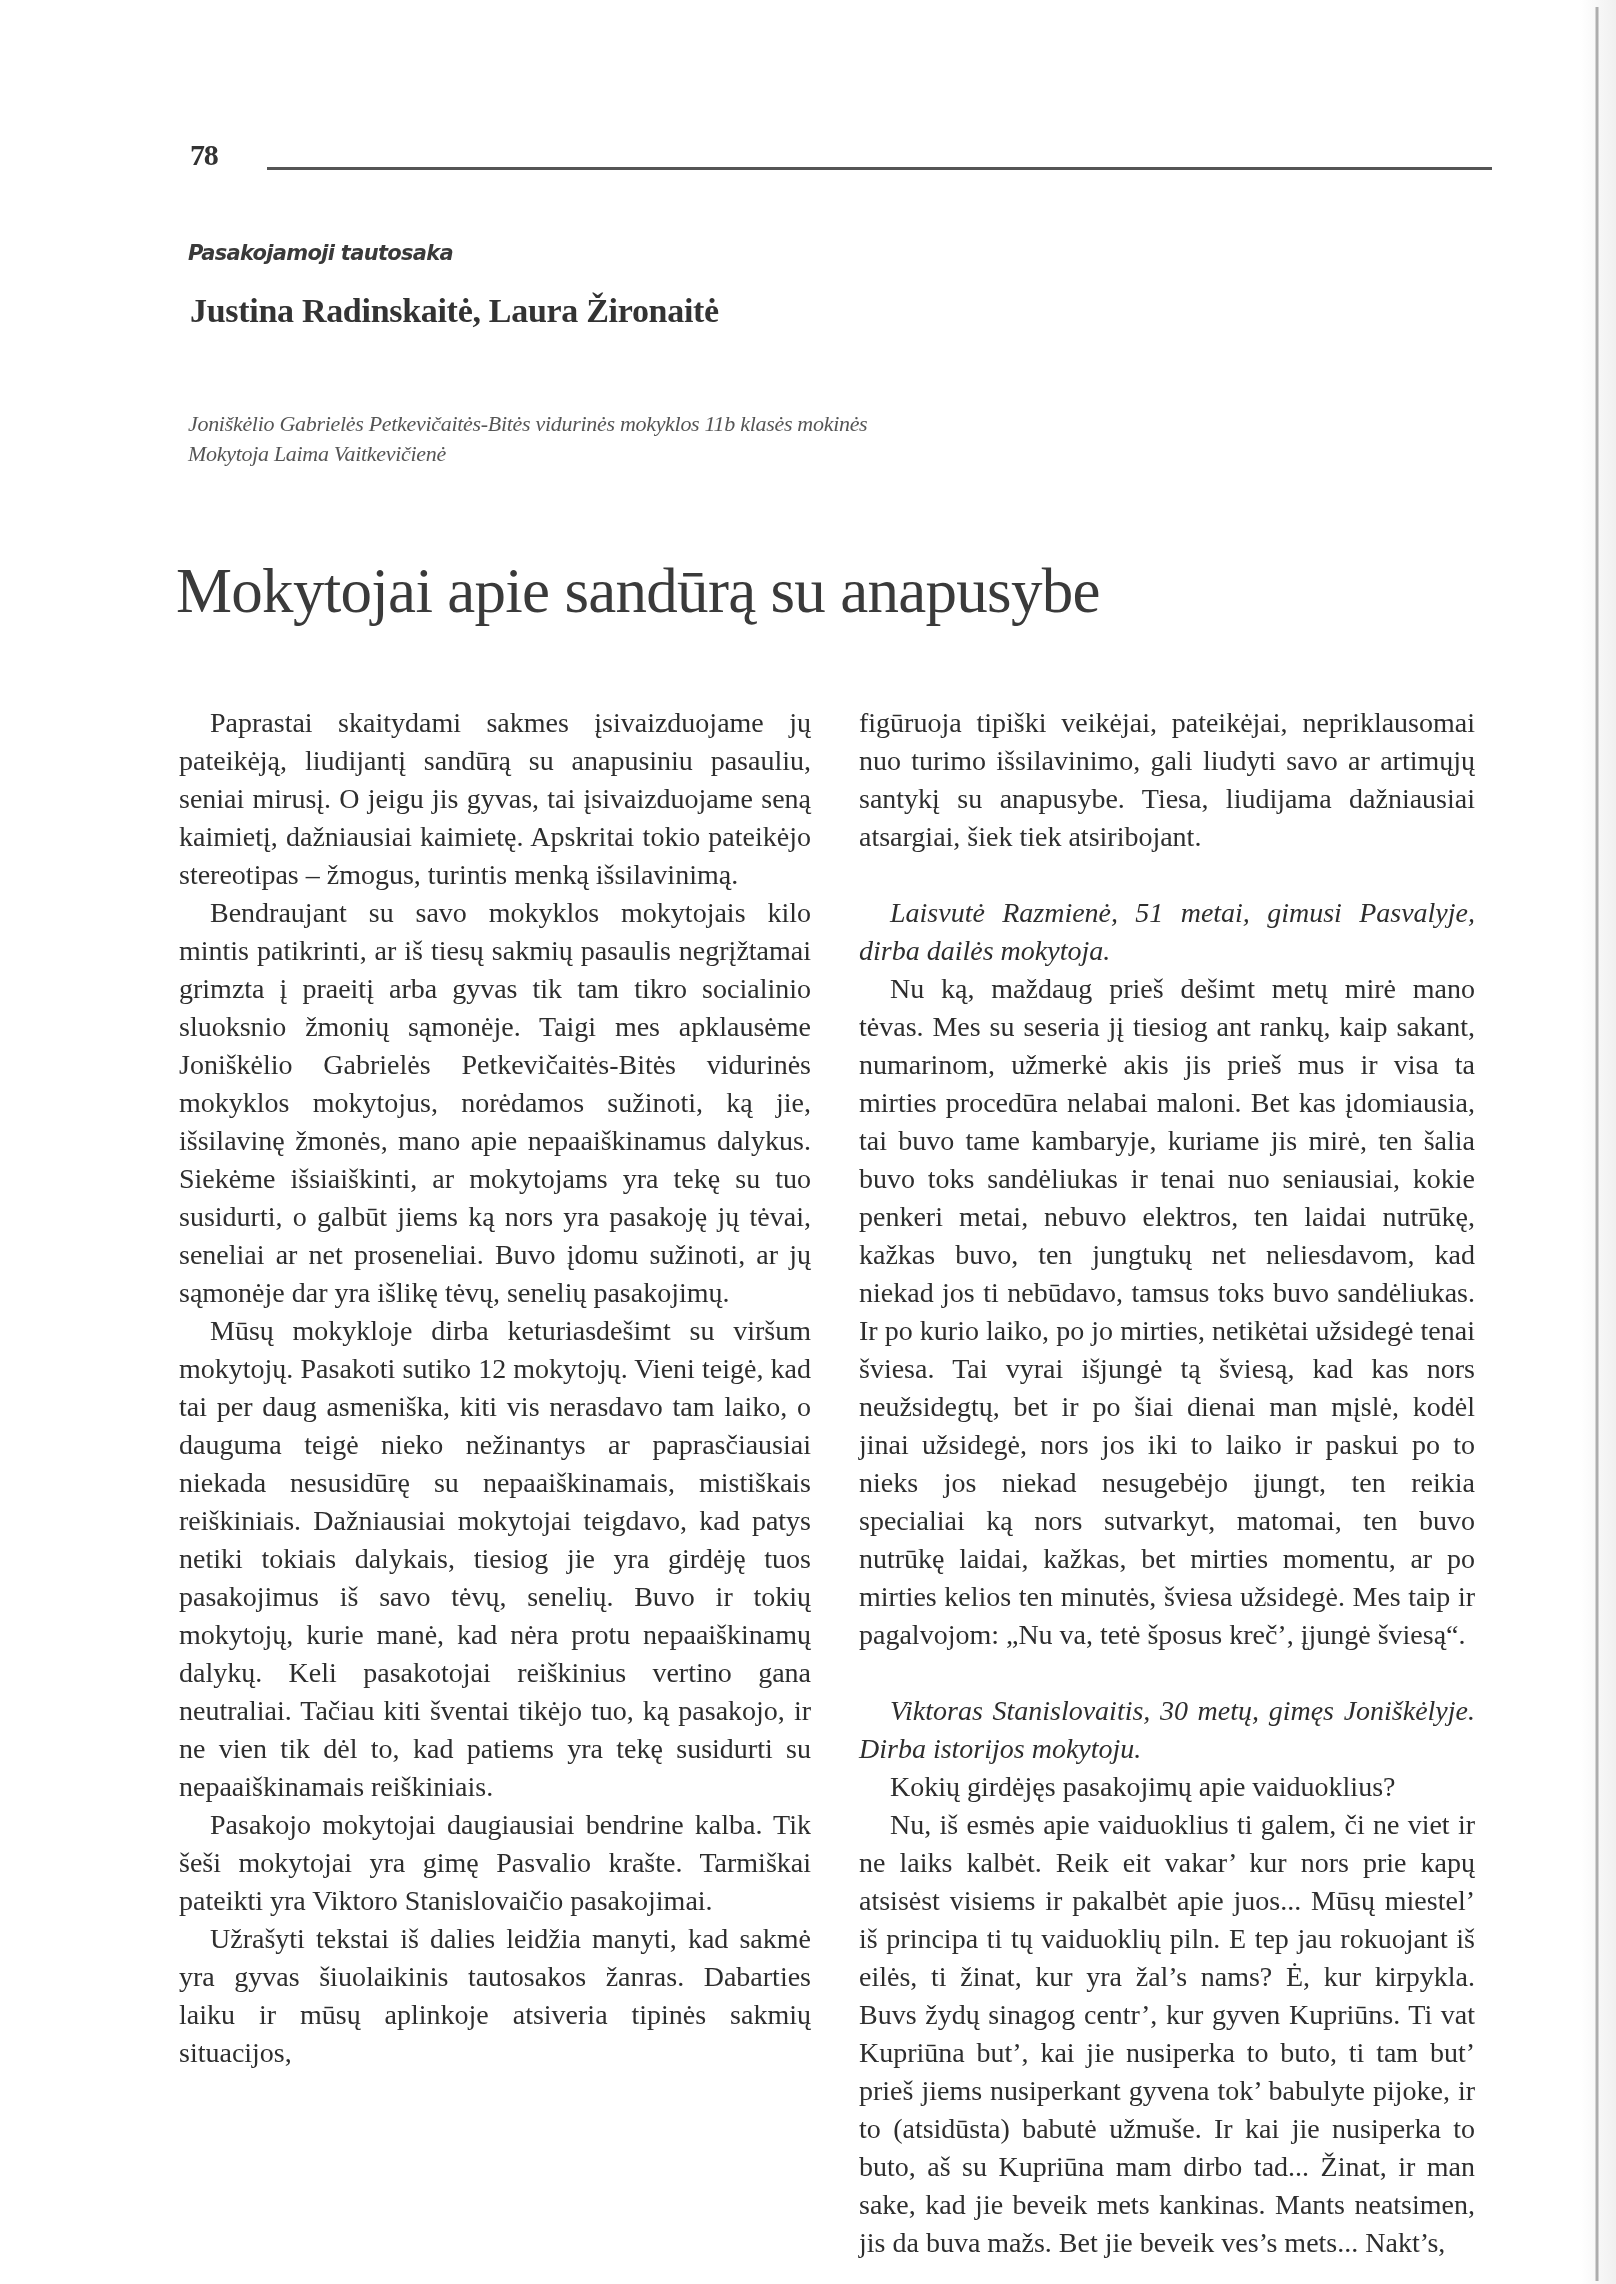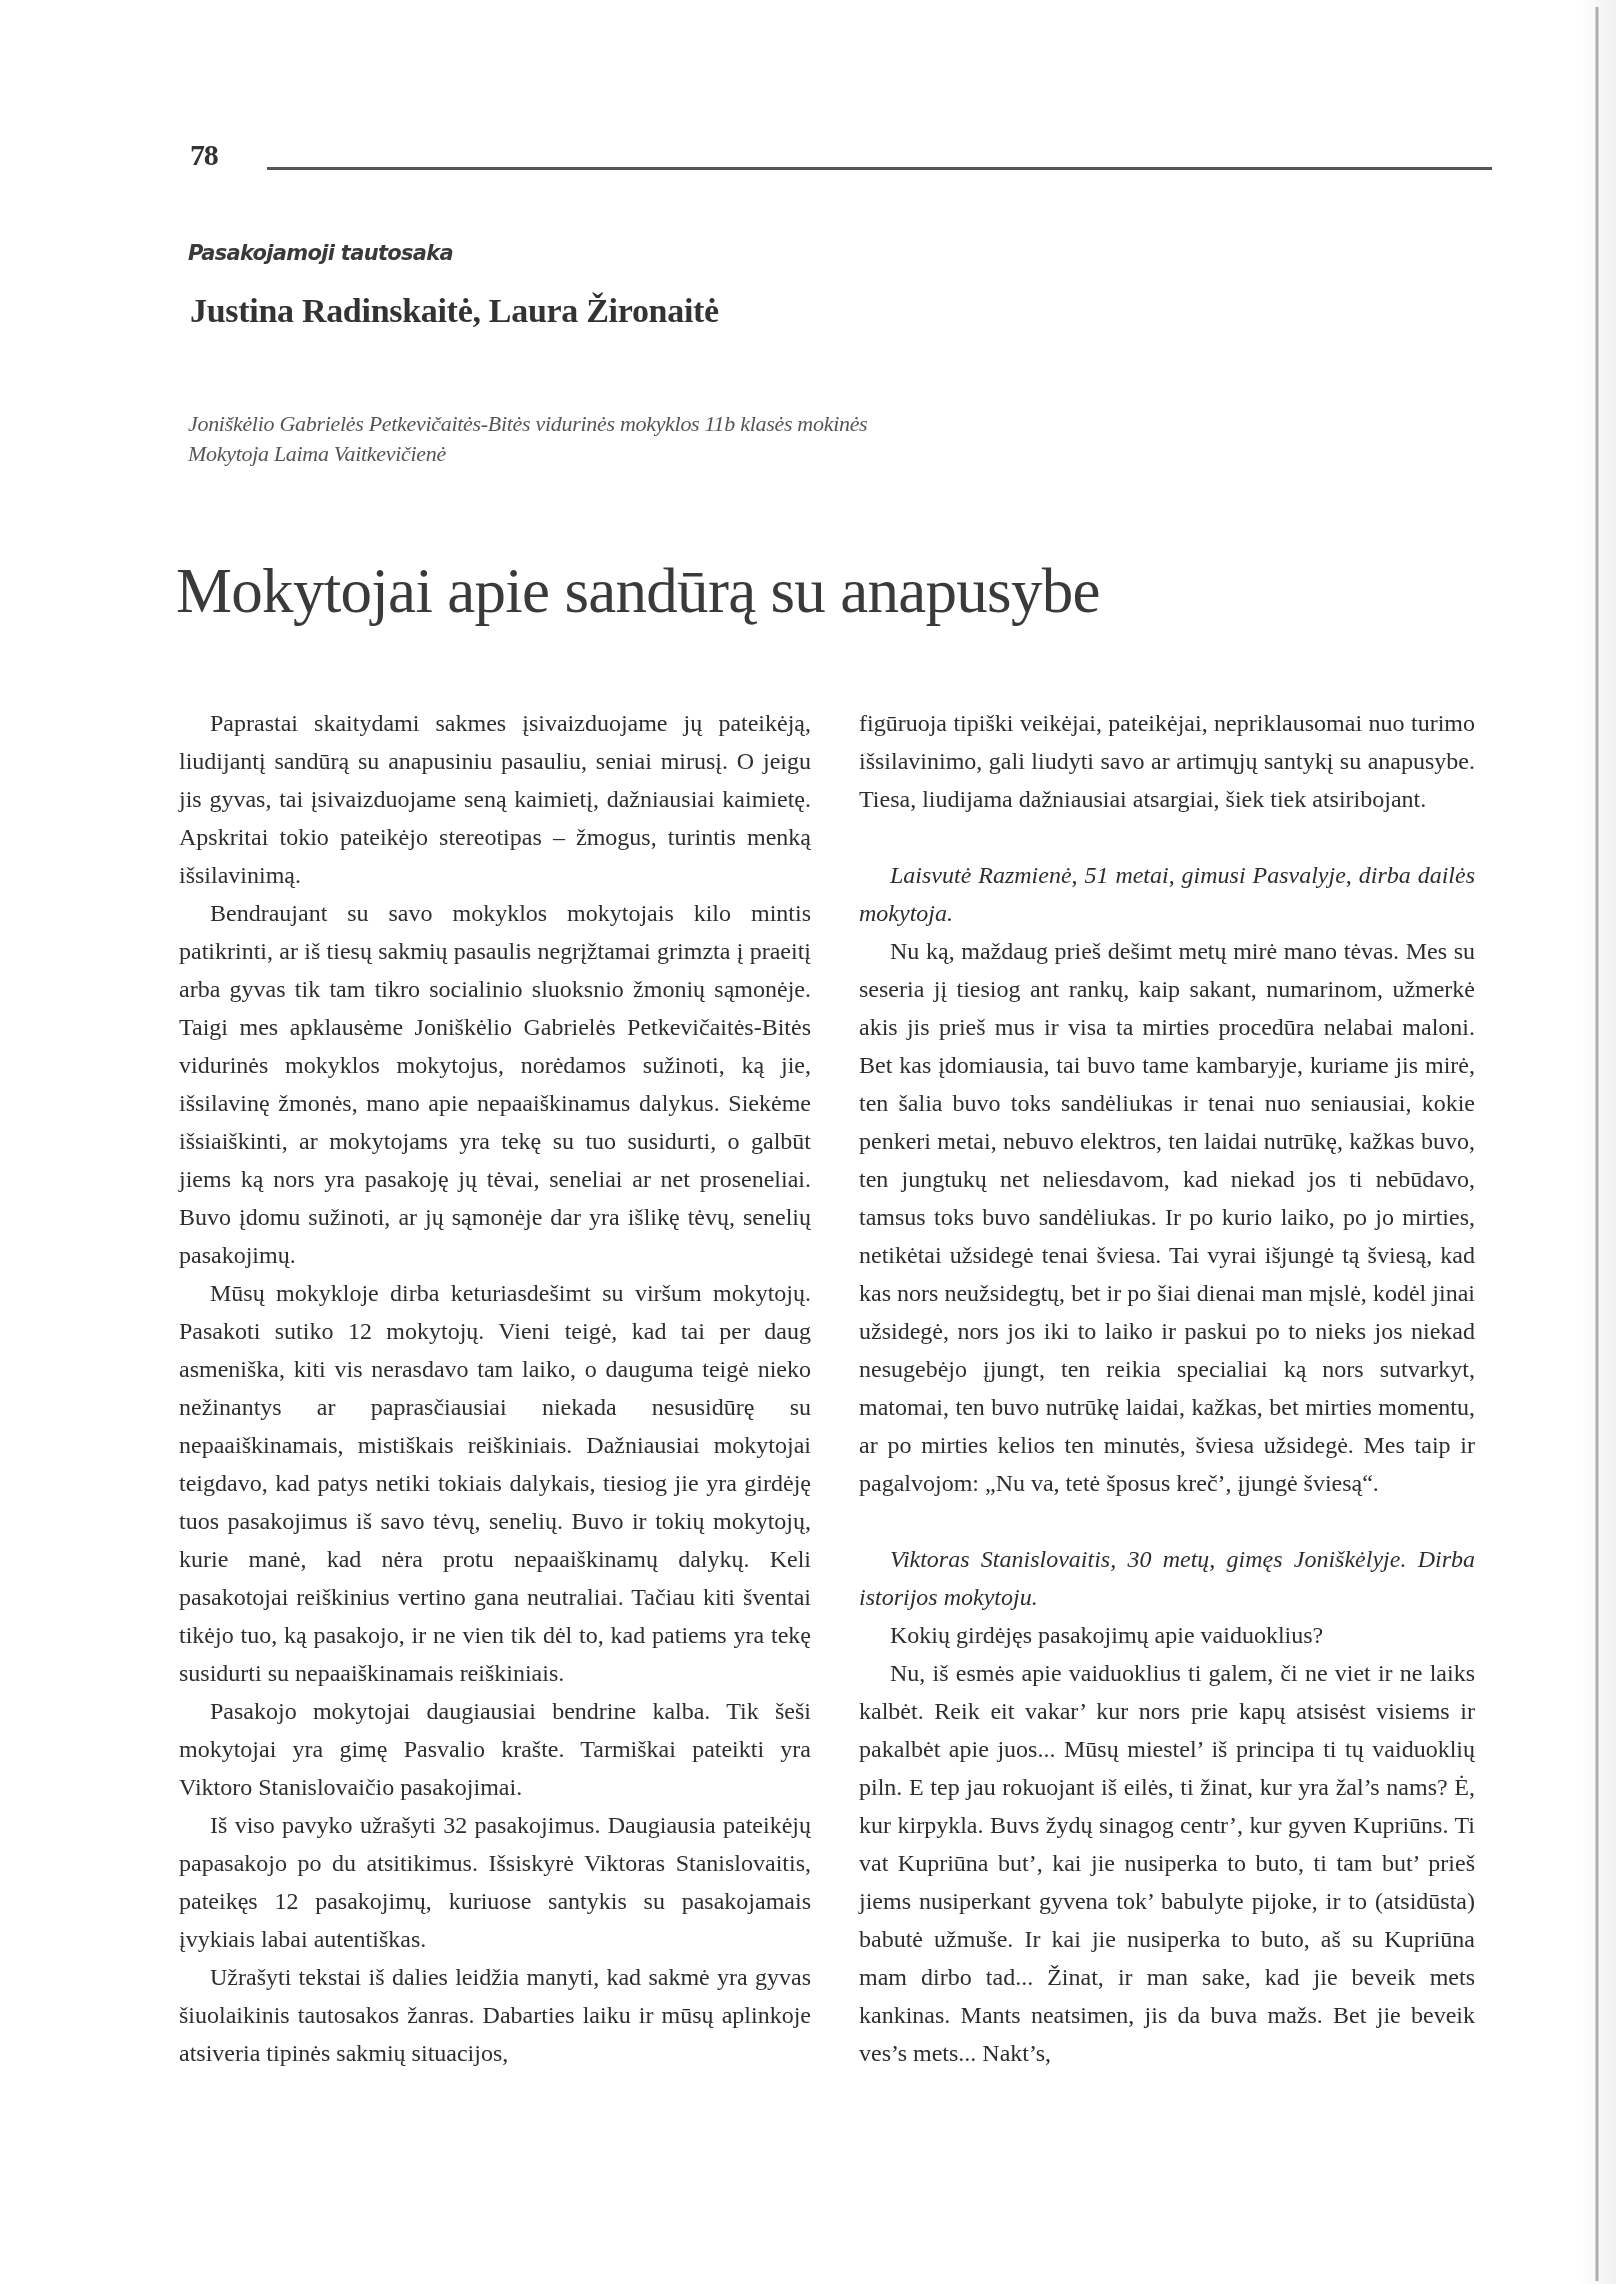--- a/index.html
+++ b/index.html
@@ -41,21 +41,21 @@
   }
   .affil-1 { top: 375px; }
   .affil-2 { top: 405px; }
   .article-title {
     position: absolute; left: 176px; top: 555px;
     font-family: "Liberation Serif", serif; font-size: 63px; color: #3a3a3a; letter-spacing: -0.7px;
     white-space: nowrap;
   }
   .column {
     position: absolute; top: 704px; width: 632px;
-    font-family: "Liberation Serif", serif; font-size: 24px; line-height: 38px; color: #2e2e2e;
+    font-family: "Liberation Serif", serif; font-size: 28px; line-height: 38px; color: #2e2e2e;
     text-align: justify; hyphens: manual;
   }
   .col-left { left: 179px; }
   .col-right { left: 859px; width: 616px; }
   .column p { margin: 0; text-indent: 31px; }
   .column p.noindent { text-indent: 0; }
   .column p.speaker { font-style: italic; margin-top: 38px; }
 </style>
 </head>
 <body>
@@ -72,21 +72,20 @@
 <div class="affiliation affil-1">Joniškėlio Gabrielės Petkevičaitės-Bitės vidurinės mokyklos 11b klasės mokinės</div>
 <div class="affiliation affil-2">Mokytoja Laima Vaitkevičienė</div>
 
 <h1 class="article-title" style="margin:0;font-weight:normal;">Mokytojai apie sandūrą su anapusybe</h1>
 
 <div class="column col-left">
   <p>Paprastai skaitydami sakmes įsivaizduojame jų pateikėją, liudijantį sandūrą su anapusiniu pasauliu, seniai mirusį. O jeigu jis gyvas, tai įsivaizduojame seną kaimietį, dažniausiai kaimietę. Apskritai tokio pateikėjo stereotipas – žmogus, turintis menką išsilavinimą.</p>
   <p>Bendraujant su savo mokyklos mokytojais kilo mintis patikrinti, ar iš tiesų sakmių pasaulis negrįžtamai grimzta į praeitį arba gyvas tik tam tikro socialinio sluoksnio žmonių sąmonėje. Taigi mes apklausėme Joniškėlio Gabrielės Petkevičaitės-Bitės vidurinės mokyklos mokytojus, norėdamos sužinoti, ką jie, išsilavinę žmonės, mano apie nepaaiškinamus dalykus. Siekėme išsiaiškinti, ar mokytojams yra tekę su tuo susidurti, o galbūt jiems ką nors yra pasakoję jų tėvai, seneliai ar net proseneliai. Buvo įdomu sužinoti, ar jų sąmonėje dar yra išlikę tėvų, senelių pasakojimų.</p>
   <p>Mūsų mokykloje dirba keturiasdešimt su viršum mokytojų. Pasakoti sutiko 12 mokytojų. Vieni teigė, kad tai per daug asmeniška, kiti vis nerasdavo tam laiko, o dauguma teigė nieko nežinantys ar paprasčiausiai niekada nesusidūrę su nepaaiškinamais, mistiškais reiškiniais. Dažniausiai mokytojai teigdavo, kad patys netiki tokiais dalykais, tiesiog jie yra girdėję tuos pasakojimus iš savo tėvų, senelių. Buvo ir tokių mokytojų, kurie manė, kad nėra protu nepaaiškinamų dalykų. Keli pasakotojai reiškinius vertino gana neutraliai. Tačiau kiti šventai tikėjo tuo, ką pasakojo, ir ne vien tik dėl to, kad patiems yra tekę susidurti su nepaaiškinamais reiškiniais.</p>
   <p>Pasakojo mokytojai daugiausiai bendrine kalba. Tik šeši mokytojai yra gimę Pasvalio krašte. Tarmiškai pateikti yra Viktoro Stanislovaičio pasakojimai.</p>
-  <p>Iš viso pavyko užrašyti 32 pasakojimus. Daugiausia pateikėjų papasakojo po du atsitikimus. Išsiskyrė Viktoras Stanislovaitis, pateikęs 12 pasakojimų, kuriuose santykis su pasakojamais įvykiais labai autentiškas.</p>
   <p>Užrašyti tekstai iš dalies leidžia manyti, kad sakmė yra gyvas šiuolaikinis tautosakos žanras. Dabarties laiku ir mūsų aplinkoje atsiveria tipinės sakmių situacijos,</p>
 </div>
 
 <div class="column col-right">
   <p class="noindent">figūruoja tipiški veikėjai, pateikėjai, nepriklausomai nuo turimo išsilavinimo, gali liudyti savo ar artimųjų santykį su anapusybe. Tiesa, liudijama dažniausiai atsargiai, šiek tiek atsiribojant.</p>
   <p class="speaker">Laisvutė Razmienė, 51 metai, gimusi Pasvalyje, dirba dailės mokytoja.</p>
   <p>Nu ką, maždaug prieš dešimt metų mirė mano tėvas. Mes su seseria jį tiesiog ant rankų, kaip sakant, numarinom, užmerkė akis jis prieš mus ir visa ta mirties procedūra nelabai maloni. Bet kas įdomiausia, tai buvo tame kambaryje, kuriame jis mirė, ten šalia buvo toks sandėliukas ir tenai nuo seniausiai, kokie penkeri metai, nebuvo elektros, ten laidai nutrūkę, kažkas buvo, ten jungtukų net neliesdavom, kad niekad jos ti nebūdavo, tamsus toks buvo sandėliukas. Ir po kurio laiko, po jo mirties, netikėtai užsidegė tenai šviesa. Tai vyrai išjungė tą šviesą, kad kas nors neužsidegtų, bet ir po šiai dienai man mįslė, kodėl jinai užsidegė, nors jos iki to laiko ir paskui po to nieks jos niekad nesugebėjo įjungt, ten reikia specialiai ką nors sutvarkyt, matomai, ten buvo nutrūkę laidai, kažkas, bet mirties momentu, ar po mirties kelios ten minutės, šviesa užsidegė. Mes taip ir pagalvojom: „Nu va, tetė šposus kreč’, įjungė šviesą“.</p>
   <p class="speaker">Viktoras Stanislovaitis, 30 metų, gimęs Joniškėlyje. Dirba istorijos mokytoju.</p>
   <p>Kokių girdėjęs pasakojimų apie vaiduoklius?</p>
   <p>Nu, iš esmės apie vaiduoklius ti galem, či ne viet ir ne laiks kalbėt. Reik eit vakar’ kur nors prie kapų atsisėst visiems ir pakalbėt apie juos... Mūsų miestel’ iš principa ti tų vaiduoklių piln. E tep jau rokuojant iš eilės, ti žinat, kur yra žal’s nams? Ė, kur kirpykla. Buvs žydų sinagog centr’, kur gyven Kupriūns. Ti vat Kupriūna but’, kai jie nusiperka to buto, ti tam but’ prieš jiems nusiperkant gyvena tok’ babulyte pijoke, ir to (atsidūsta) babutė užmuše. Ir kai jie nusiperka to buto, aš su Kupriūna mam dirbo tad... Žinat, ir man sake, kad jie beveik mets kankinas. Mants neatsimen, jis da buva mažs. Bet jie beveik ves’s mets... Nakt’s,</p>

